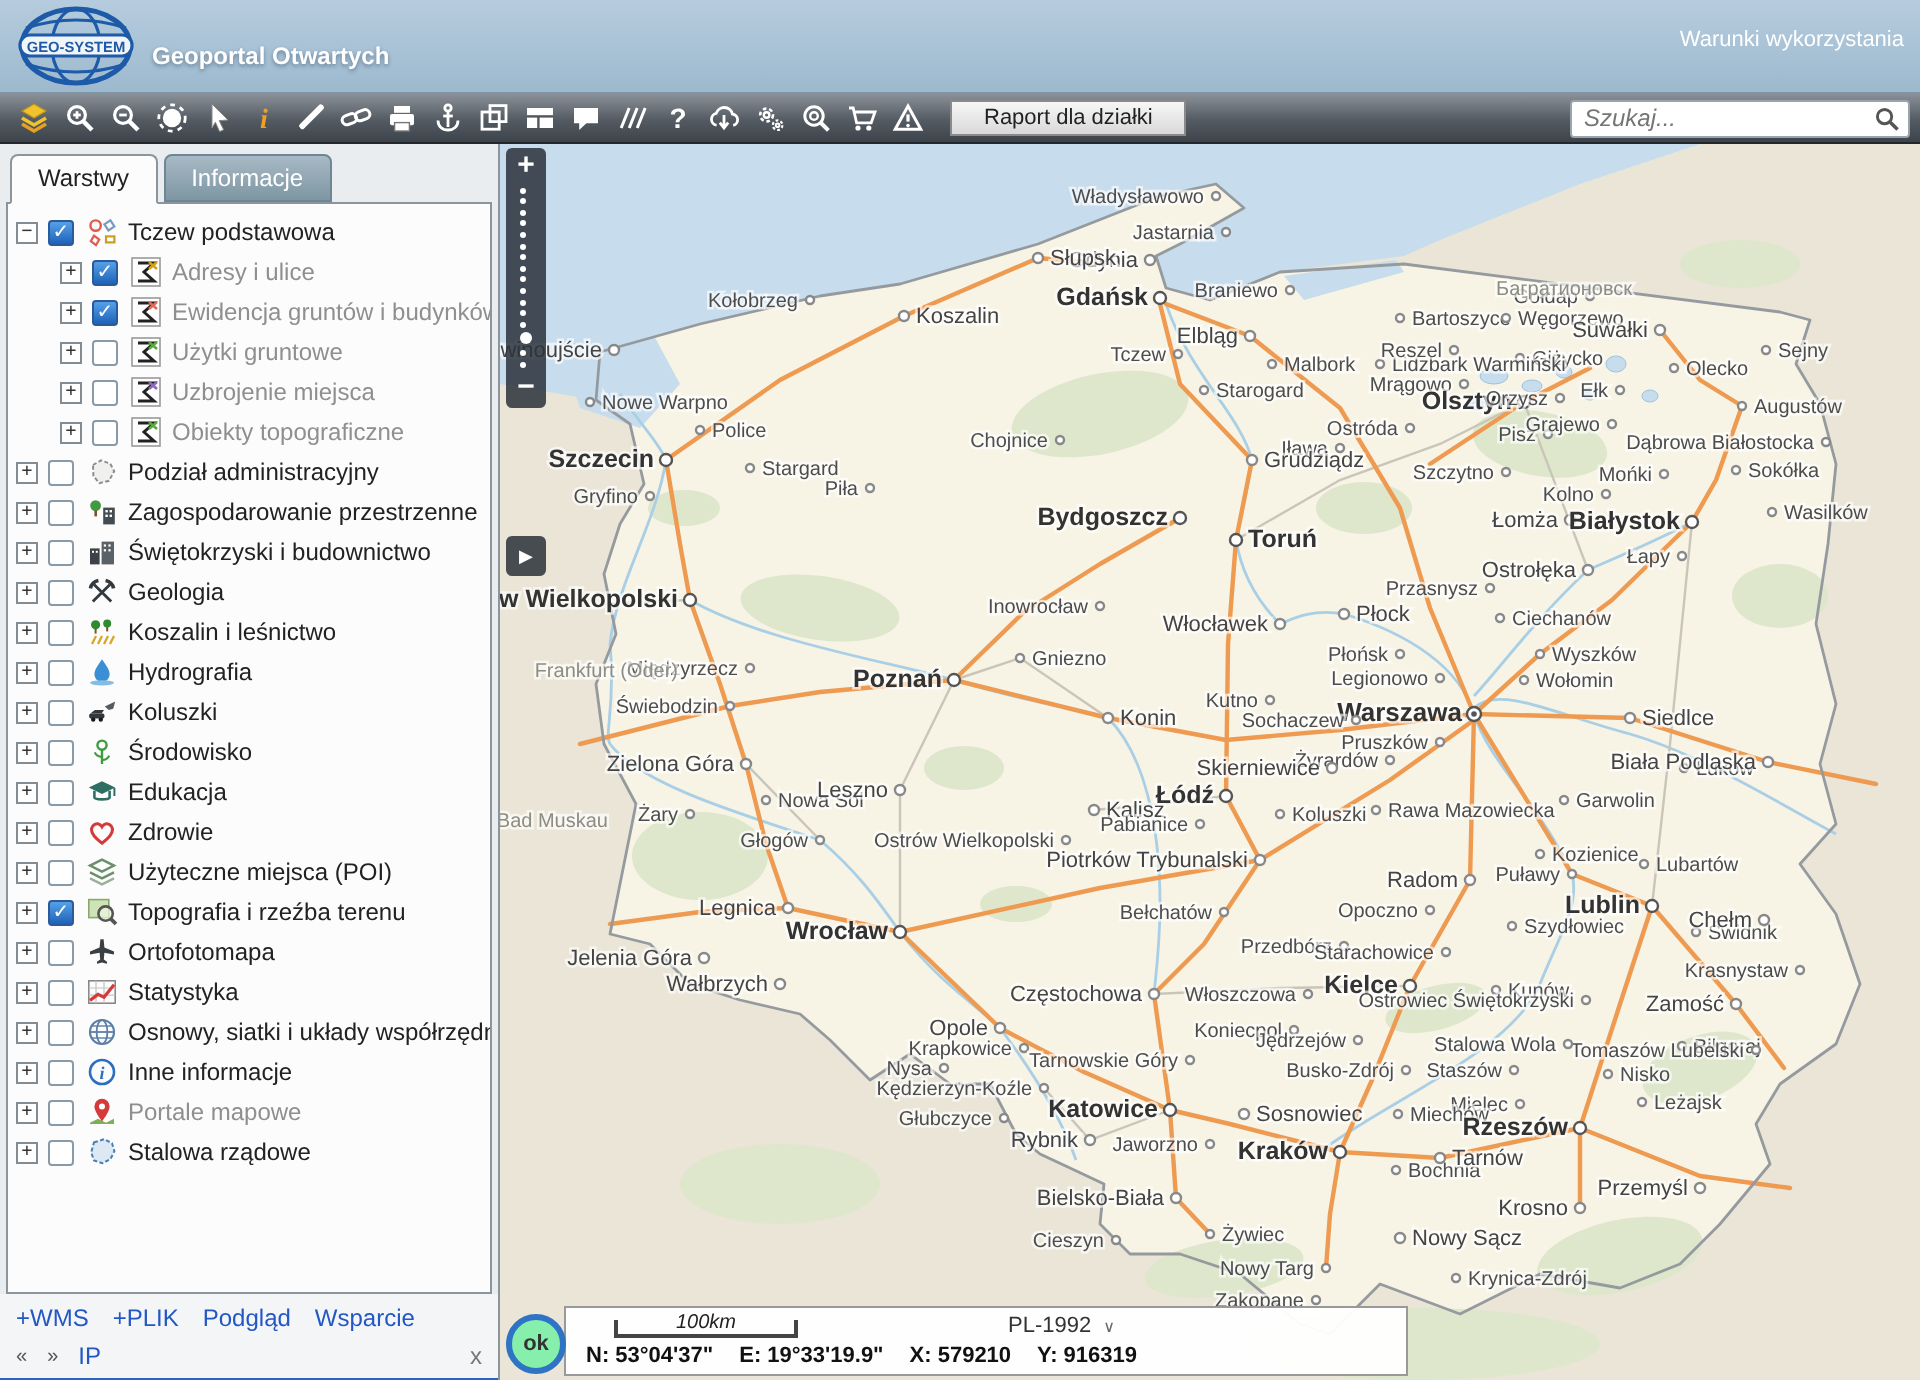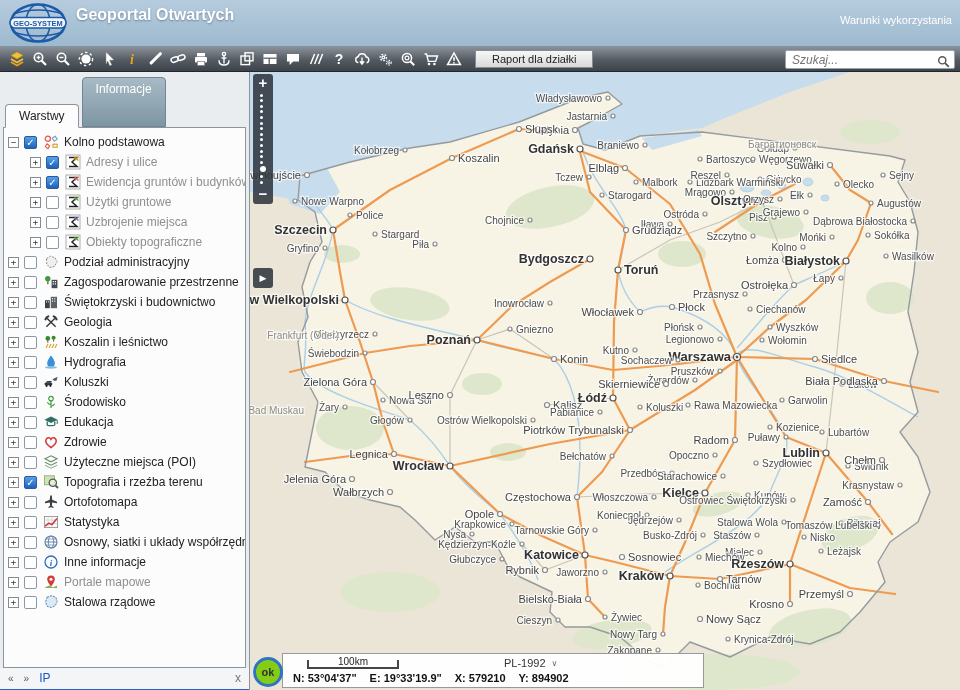--- a/index.html
+++ b/index.html
@@ -1,34 +1,34 @@
 <!DOCTYPE html>
 <html><head>
 <meta charset="utf-8">
 <style>
   html,body{margin:0;padding:0;}
   body{width:960px;height:690px;overflow:hidden;font-family:"Liberation Sans",sans-serif;background:#dfe3e6;position:relative;}
   
   .header{height:46px;background:linear-gradient(#b6ccde,#9db9ce);position:relative;border-bottom:1px solid #7f95a5;}
   .logo{position:absolute;left:8px;top:3px;}
-  .app-title{position:absolute;left:76px;top:5px;color:#fff;font-size:16px;font-weight:bold;line-height:20px;text-shadow:0 1px 2px rgba(10,30,60,.4);}
+  .app-title{position:absolute;left:76px;top:18px;color:#fff;font-size:12px;font-weight:bold;line-height:20px;text-shadow:0 1px 2px rgba(10,30,60,.4);}
   .terms{position:absolute;right:8px;top:14px;color:#fff;font-size:11px;cursor:pointer;}
   .brand{position:absolute;right:10px;top:21px;color:#fff;font-size:21px;display:flex;align-items:center;gap:5px;text-shadow:0 1px 2px rgba(10,30,60,.4);}
   
   .toolbar{height:24px;background:linear-gradient(#8a9097,#545a61 55%,#3d434a);display:flex;align-items:center;padding:0 5px;border-bottom:1px solid #23272b;}
   .tbtn{width:23px;height:21px;display:flex;align-items:center;justify-content:center;cursor:pointer;}
   .report-btn{margin-left:10px;background:linear-gradient(#f7f7f7,#d9d9d9);border:1px solid #8a8a8a;font-size:11px;padding:2px 16px;color:#222;cursor:pointer;font-family:inherit;white-space:nowrap;}
-  .search-wrap{margin-left:auto;background:#fff;border:1px solid #9aa4ad;border-radius:2px;width:160px;height:17px;display:flex;align-items:flex-end;padding:0 4px;gap:42px;}
+  .search-wrap{margin-left:auto;background:#fff;border:1px solid #9aa4ad;border-radius:2px;width:160px;height:17px;display:flex;align-items:center;padding:0 4px;gap:42px;}
   .search-wrap input{border:none;outline:none;flex:1;font-size:12px;font-style:italic;color:#777;font-family:inherit;background:transparent;min-width:0;}
   
   .content{display:flex;height:620px;}
   .sidebar{width:250px;background:#e9edf0;border-right:1px solid #8d959c;display:flex;flex-direction:column;position:relative;box-sizing:border-box;}
   .tabs{padding:5px 0 0 5px;display:flex;gap:3px;}
   .tab{font-size:12px;padding:4px 13px 4px;border-radius:4px 4px 0 0;cursor:pointer;}
-  .tab.active{background:#fcfcfc;border:1px solid #8d959c;border-bottom:1px solid #fcfcfc;color:#222;position:relative;z-index:2;margin-bottom:-1px;margin-top:27px;}
+  .tab.active{background:#fcfcfc;border:1px solid #8d959c;border-bottom:1px solid #fcfcfc;color:#222;position:relative;z-index:2;margin-bottom:-1px;}
   .tab.inactive{background:linear-gradient(#a7bac5,#7e96a3);border:1px solid #6f8794;color:#fff;}
   .tree-panel{flex:1;background:#fcfcfc;border:1px solid #8d959c;margin:0 3px;overflow:hidden;padding-top:4px;position:relative;z-index:1;}
   .trow{display:flex;align-items:center;height:20px;font-size:12px;color:#222;}
   .trow .lab{margin-left:4px;white-space:nowrap;}
   .trow .lab.dim{color:#8f8f8f;}
   .exp{width:11px;height:11px;box-sizing:border-box;border:1px solid #848c93;background:#fff;font-size:9px;line-height:8px;text-align:center;color:#333;flex:none;cursor:pointer;font-family:"DejaVu Sans Mono",monospace;}
   .cb{width:13px;height:13px;box-sizing:border-box;border:1px solid #8899a8;background:#fff;border-radius:2px;margin-left:5px;flex:none;cursor:pointer;display:flex;align-items:center;justify-content:center;}
   .cb.on{background:linear-gradient(#56a0e8,#1f62b8);border-color:#2a5a9a;}
   .cb.on::after{content:"✓";color:#fff;font-size:10px;font-weight:bold;font-family:"DejaVu Sans",sans-serif;}
   .licon{width:19px;text-align:center;margin-left:4px;flex:none;display:flex;justify-content:center;}
@@ -42,27 +42,27 @@
   
   .map{flex:1;position:relative;background:#eae5d7;overflow:hidden;}
   .map svg text{font-family:"Liberation Sans",sans-serif;}
   .zoomctl{position:absolute;left:3px;top:2px;width:20px;background:rgba(42,49,57,.85);border-radius:3px;padding:1px 0 2px;display:flex;flex-direction:column;align-items:center;color:#fff;z-index:5;}
   .zbtn{font-size:15px;font-weight:bold;line-height:16px;cursor:pointer;width:100%;text-align:center;}
   .zdot{width:3px;height:3px;border-radius:50%;background:#fff;margin:2.6px 0;cursor:pointer;}
   .zdot.active{width:6px;height:6px;margin:1.5px 0;}
   .panel-toggle{position:absolute;left:3px;top:196px;width:20px;height:20px;background:rgba(42,49,57,.85);border-radius:3px;color:#fff;display:flex;align-items:center;justify-content:center;font-size:9px;cursor:pointer;z-index:5;}
   .statusbar{position:absolute;left:32px;bottom:4px;background:rgba(255,255,255,.96);border:1px solid #999;padding:2px 10px 3px;z-index:5;width:400px;}
   .sb-top{display:flex;align-items:flex-end;}
-  .scalebar{width:92px;border-bottom:2px solid #444;position:relative;text-align:center;font-size:10px;color:#222;padding-bottom:0;margin-left:14px;}
+  .scalebar{width:92px;border-bottom:2px solid #444;position:relative;text-align:center;font-size:10px;color:#222;padding-bottom:0;margin-left:14px;font-style:italic;}
   .scalebar::before,.scalebar::after{content:"";position:absolute;bottom:0;width:2px;height:7px;background:#444;}
   .scalebar::before{left:0;} .scalebar::after{right:0;}
   .crs{margin-left:105px;font-size:11px;color:#333;cursor:pointer;display:flex;align-items:center;gap:6px;}
   .crs .chev{font-size:8px;color:#666;}
   .sb-coords{display:flex;gap:13px;font-size:11px;font-weight:bold;color:#111;margin-top:3px;white-space:nowrap;}
-  .ok-btn{position:absolute;left:3px;bottom:5px;width:24px;height:24px;border-radius:50%;background:#84cc16;border:3px solid #2f74c4;color:#333;font-weight:bold;font-size:11px;display:flex;align-items:center;justify-content:center;z-index:6;cursor:pointer;}
+  .ok-btn{position:absolute;left:3px;bottom:5px;width:24px;height:24px;border-radius:50%;background:#86efac;border:3px solid #2f74c4;color:#333;font-weight:bold;font-size:11px;display:flex;align-items:center;justify-content:center;z-index:6;cursor:pointer;}
 </style>
 </head>
 <body>
 
 <div class="header">
   <span class="logo">
     <svg width="60" height="41" viewBox="0 0 60 41">
       <ellipse cx="30" cy="20" rx="27" ry="18.5" fill="none" stroke="#1d5aa8" stroke-width="2.6"></ellipse>
       <ellipse cx="30" cy="20" rx="12" ry="18.5" fill="none" stroke="#1d5aa8" stroke-width="1.6"></ellipse>
       <path d="M5,11 Q30,3 55,11 M5,29 Q30,37 55,29" fill="none" stroke="#1d5aa8" stroke-width="1.6"></path>
@@ -239,21 +239,21 @@
           <span class="exp">−</span>
           <span class="cb on"></span>
           <span class="licon">
             <svg width="16" height="16" viewBox="0 0 16 16">
               <circle cx="4.8" cy="4.8" r="2.6" fill="none" stroke="#e05a4e" stroke-width="1.2"></circle>
               <path d="M9.2 4.2l3-2 2 3-3 2z" fill="none" stroke="#7a9ac0" stroke-width="1.1"></path>
               <path d="M4 9.8l2.6 2L5 14.6l-2.6-2z" fill="none" stroke="#e05a4e" stroke-width="1.1"></path>
               <rect x="10" y="10.2" width="4.2" height="3" fill="none" stroke="#c8a020" stroke-width="1.1"></rect>
             </svg>
           </span>
-          <span class="lab">Kolno podstawowa</span>
+          <span class="lab">Tczew podstawowa</span>
         </div>
         <div class="trow" style="padding-left: 26px;">
           <span class="exp">+</span>
           <span class="cb on"></span>
           <span class="licon">
             <svg width="16" height="16" viewBox="0 0 16 16">
               <rect x="1" y="1" width="14" height="14" fill="#fff" stroke="#999" stroke-width=".8"></rect>
               <path d="M4 3.5h8l-5 4.5 5 4.5H4" fill="none" stroke="#222" stroke-width="1.5"></path>
               <path d="M9.5 3l4 3.5M13.5 3l-4 3.5" stroke="#d4a017" stroke-width="1.3"></path>
             </svg>
@@ -537,20 +537,26 @@
         <div class="trow" style="padding-left: 4px;">
           <span class="exp">+</span>
           <span class="cb"></span>
           <span class="licon">
             <svg width="16" height="16" viewBox="0 0 16 16">
               <path d="M4 3.2l5-1.6 4 2 1.2 4-2 4-4 2-4.2-1.4-1.4-4z" fill="#dce8f4" stroke="#4a7fb5" stroke-width="1" stroke-dasharray="2 1.2"></path>
             </svg>
           </span>
           <span class="lab">Stalowa rządowe</span>
         </div>
+      </div>
+    <div class="sb-links" id="sb-links">
+        <span>+WMS</span>
+        <span>+PLIK</span>
+        <span>Podgląd</span>
+        <span>Wsparcie</span>
       </div>
     <div class="sb-bottom">
       <span class="pager">«</span>
       <span class="pager">»</span>
       <span class="ip">IP</span>
       <span class="close-x">x</span>
     </div>
     <div class="blue-strip"></div>
   </div>
 
@@ -943,17 +949,17 @@
         <div class="scalebar">100km</div>
         <div class="crs">
           <span>PL-1992</span>
           <span class="chev">∨</span>
         </div>
       </div>
       <div class="sb-coords">
         <span>N: 53°04'37"</span>
         <span>E: 19°33'19.9"</span>
         <span>X: 579210</span>
-        <span>Y: 894902</span>
+        <span>Y: 916319</span>
       </div>
     </div>
   </div>
 </div>
 
 </body></html>

